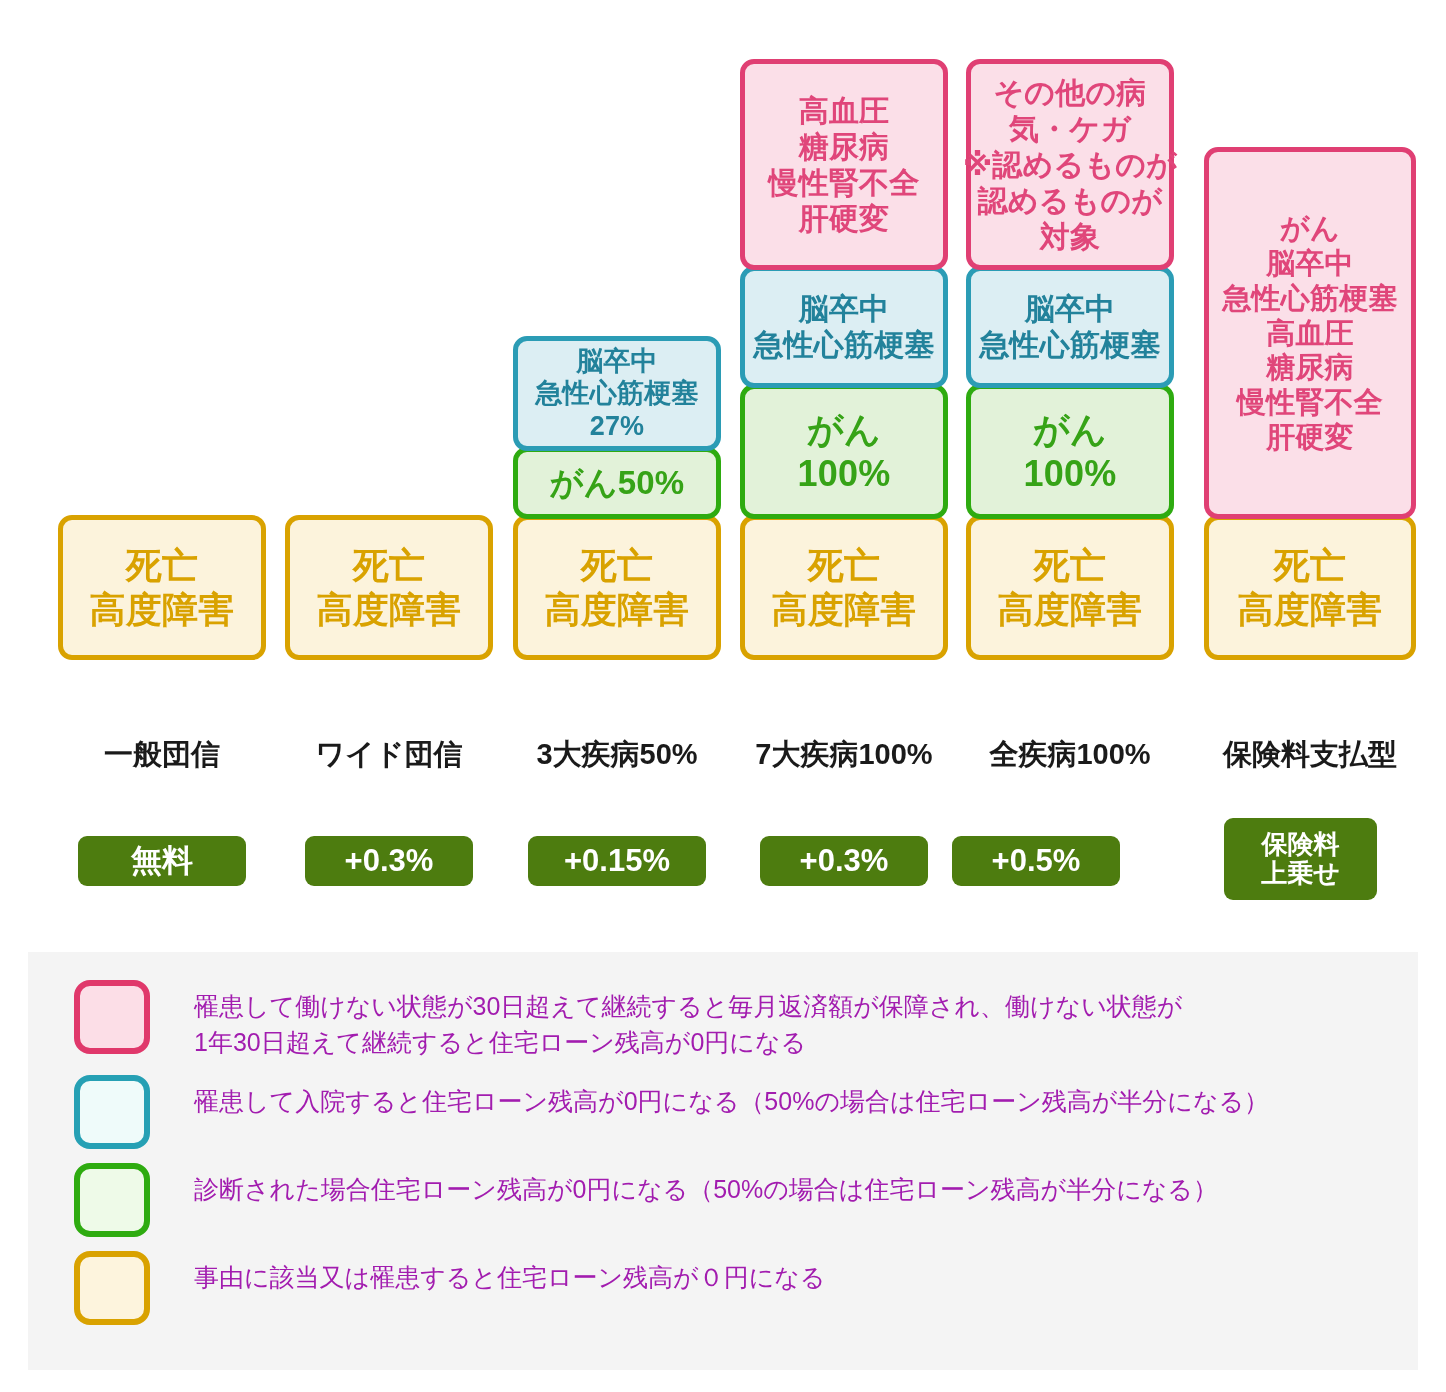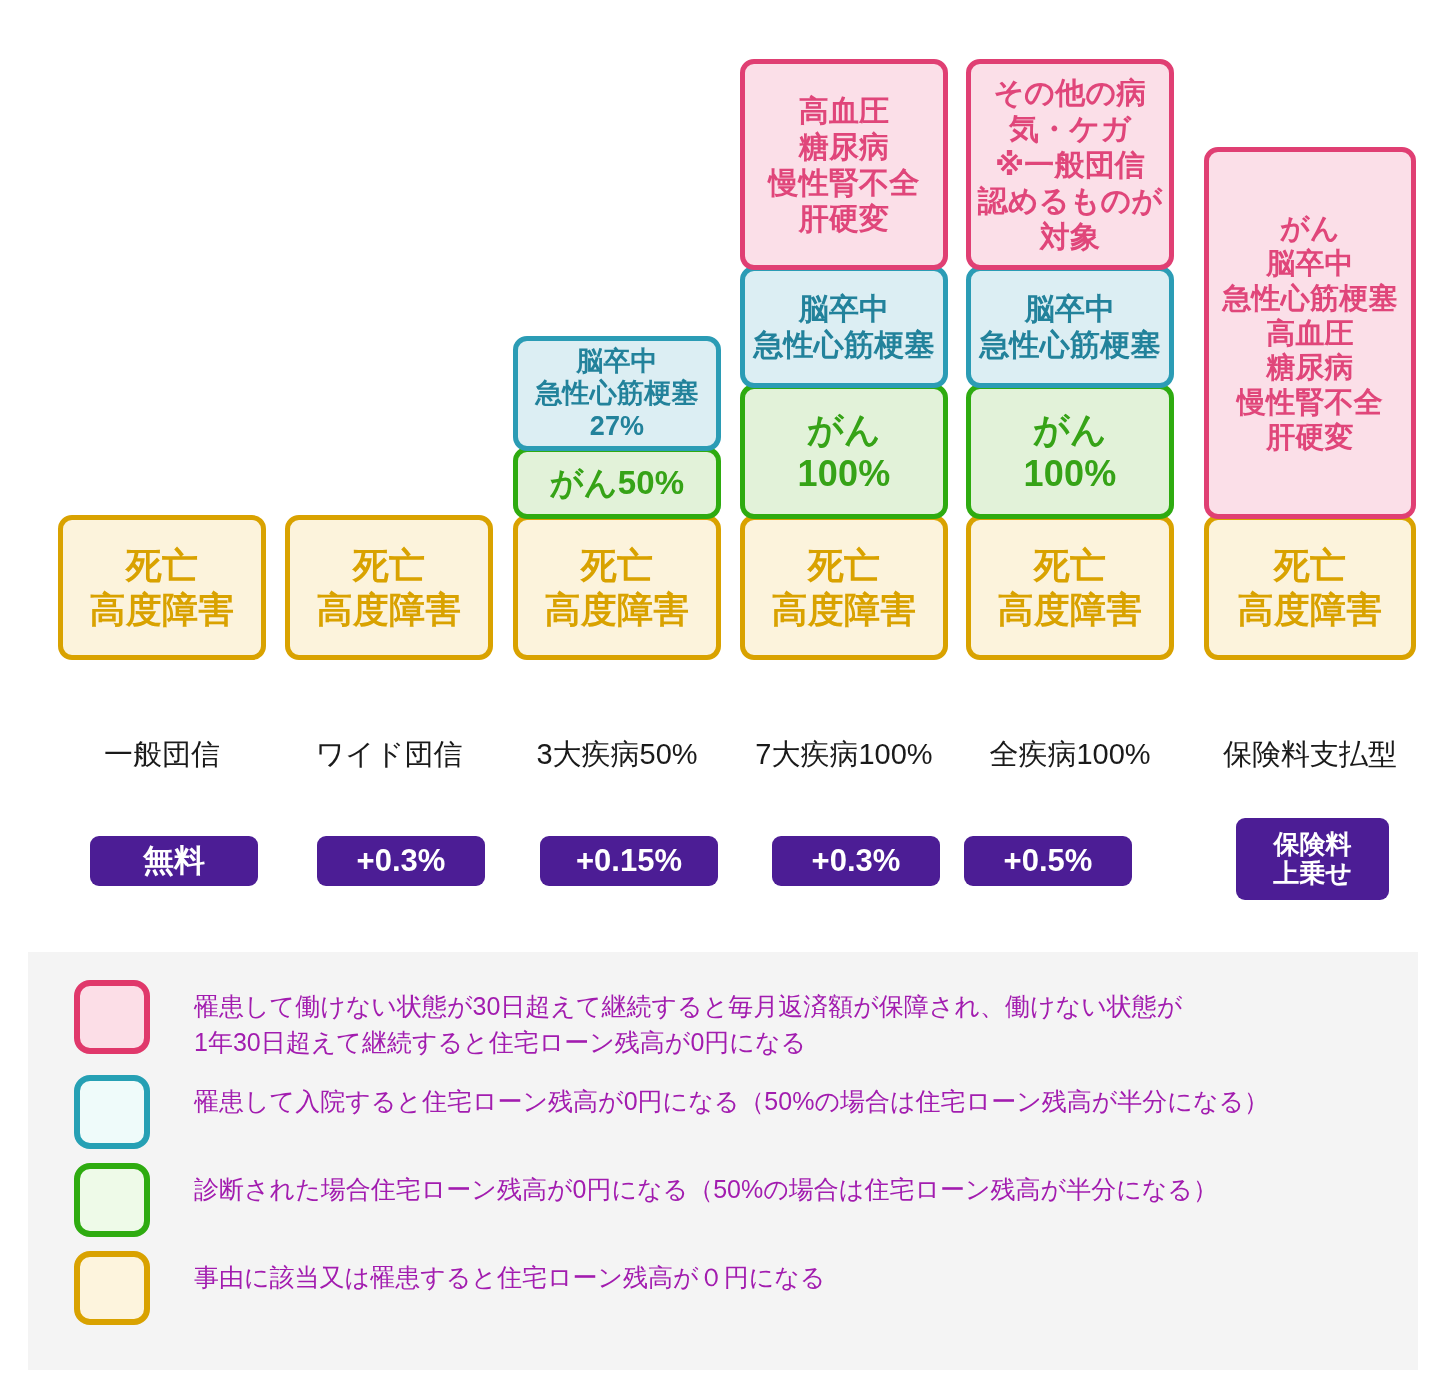--- a/index.html
+++ b/index.html
@@ -69,48 +69,47 @@
     top: 726px;
     width: 1446px;
     height: 56px;
   }
   .col-label {
     position: absolute;
     width: 240px;
     text-align: center;
     font-size: 29px;
     color: #1a1a1a;
-    font-weight: 400;
+    font-weight: 700;
     line-height: 56px;
     white-space: nowrap;
   }
 
   
   #prices {
     position: absolute;
     left: 0;
     top: 812px;
     width: 1446px;
     height: 90px;
   }
   .price-badge {
     position: absolute;
-    background: #4c1d95;
+    background: #4d7c0f;
     color: #ffffff;
     border-radius: 9px;
     font-weight: bold;
     font-size: 30px;
     display: flex;
     flex-direction: column;
     justify-content: center;
     align-items: center;
     text-align: center;
     line-height: 1.12;
     white-space: nowrap;
-    margin-left: 12px;
   }
 
   
   #legend {
     position: absolute;
     left: 28px;
     top: 952px;
     width: 1390px;
     height: 418px;
     background: #f4f4f4;
@@ -193,21 +192,21 @@
       </div>
       <div class="box yellow" style="height: 145px; font-size: 36px;">
         <span class="ln">死亡</span>
         <span class="ln">高度障害</span>
       </div>
     </div>
     <div class="column stack" style="left: 966px; width: 208px;">
       <div class="box pink" style="height: 211px; font-size: 30px;">
         <span class="ln">その他の病</span>
         <span class="ln">気・ケガ</span>
-        <span class="ln">※一般団信</span>
+        <span class="ln">※認めるものが</span>
         <span class="ln">認めるものが</span>
         <span class="ln">対象</span>
       </div>
       <div class="box cyan" style="height: 122px; font-size: 30px;">
         <span class="ln">脳卒中</span>
         <span class="ln">急性心筋梗塞</span>
       </div>
       <div class="box green" style="height: 135px; font-size: 36px;">
         <span class="ln">がん</span>
         <span class="ln">100%</span>

